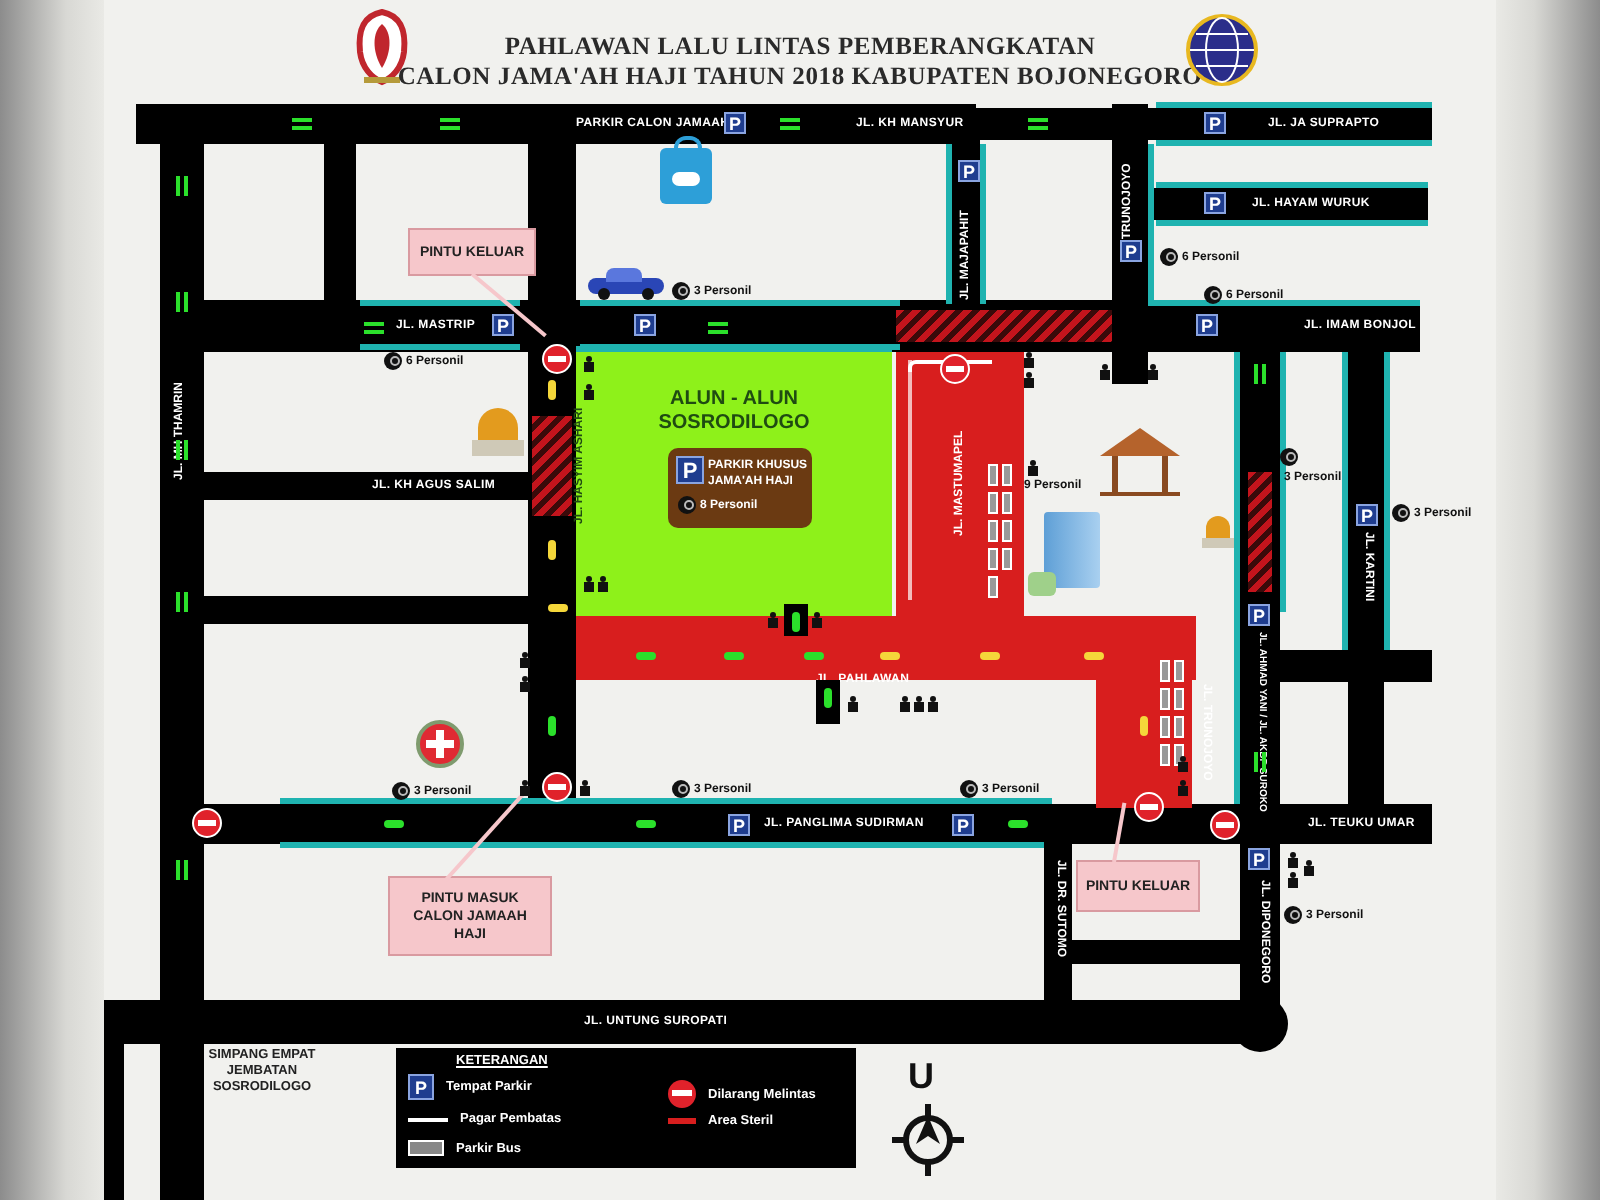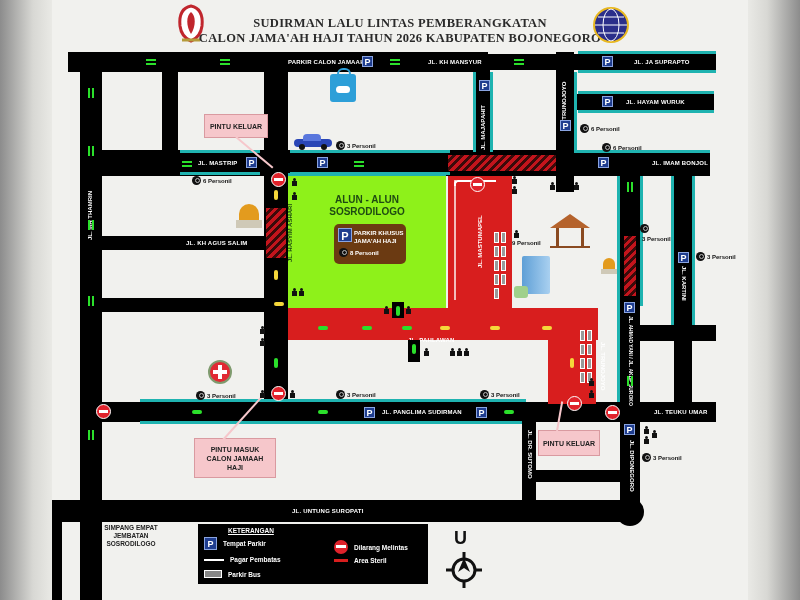--- a/index.html
+++ b/index.html
@@ -51,22 +51,22 @@
 <div class="map">
 
   <div class="abs" style="left:124px;top:4px;width:30px;height:40px;">
     <svg width="30" height="40" viewBox="0 0 30 40">
         <path d="M15 2 C5 4 3 12 4 22 C5 30 10 35 15 37 C20 35 25 30 26 22 C27 12 25 4 15 2Z" fill="#fff" stroke="#c0262d" stroke-width="3"></path>
         <path d="M15 8 C10 12 10 22 15 30 C20 22 20 12 15 8Z" fill="#c0262d"></path>
         <path d="M6 36 L24 36" stroke="#b59a3a" stroke-width="3"></path>
       </svg>
   </div>
   <div class="title">
-    <div>SUDIRMAN LALU LINTAS PEMBERANGKATAN</div>
-    <div>CALON JAMA'AH HAJI TAHUN 2026 KABUPATEN BOJONEGORO</div>
+    <div>PAHLAWAN LALU LINTAS PEMBERANGKATAN</div>
+    <div>CALON JAMA'AH HAJI TAHUN 2018 KABUPATEN BOJONEGORO</div>
   </div>
   <div class="abs" style="left:540px;top:6px;width:38px;height:38px;">
     <svg width="38" height="38" viewBox="0 0 38 38">
         <circle cx="19" cy="19" r="17" fill="#2b2e8a" stroke="#e8b820" stroke-width="2"></circle>
         <ellipse cx="19" cy="19" rx="8" ry="16" fill="none" stroke="#fff" stroke-width="1"></ellipse>
         <line x1="3" y1="19" x2="35" y2="19" stroke="#fff" stroke-width="1"></line>
         <line x1="6" y1="11" x2="32" y2="11" stroke="#fff" stroke-width="1"></line>
         <line x1="6" y1="27" x2="32" y2="27" stroke="#fff" stroke-width="1"></line>
       </svg>
   </div>

